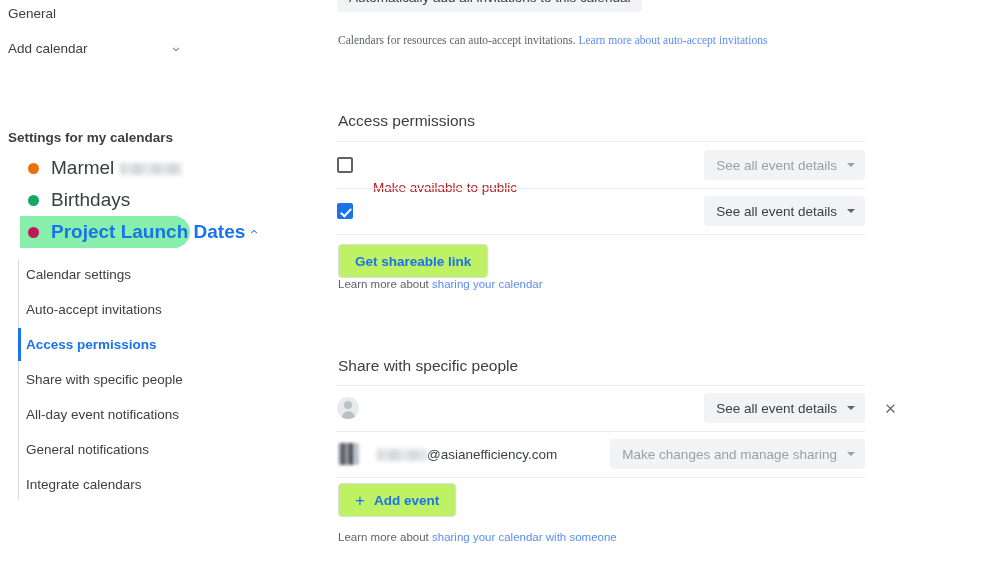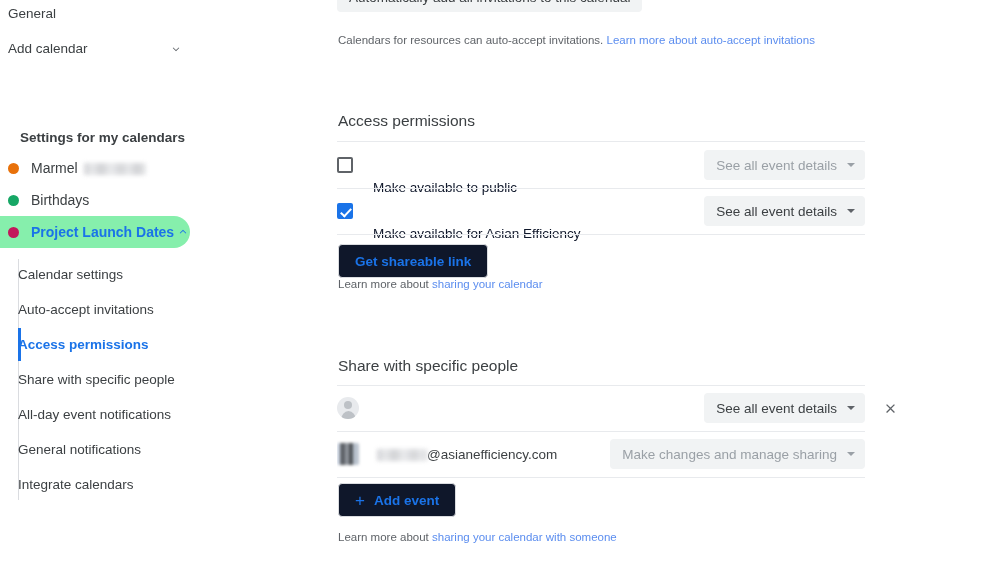--- a/index.html
+++ b/index.html
@@ -36,35 +36,36 @@
     display: inline-flex; align-items: center; justify-content: center;
     color: #5f6368;
     flex: 0 0 auto;
   }
   .chev svg { display: block; }
 
   .section-head {
     font-size: 13.5px;
     font-weight: bold;
     color: #3c4043;
-    padding: 0 20px;
+    padding: 0 8px;
     height: 35px;
     display: flex; align-items: center;
   }
 
   .cal-row {
     display: flex; align-items: center;
     height: 32px;
     padding: 0 14px 0 8px;
     margin-right: 130px;
     border-radius: 0 16px 16px 0;
-    font-size: 14px;
+    font-size: 19px;
     color: #3c4043;
     cursor: pointer;
     white-space: nowrap;
+    margin-left: 20px;
   }
   .cal-row.active {
     background: #86efac;
     color: #1a73e8;
     font-weight: bold;
   }
   .cal-row.active .chev { color: #1a73e8; }
   .dot {
     width: 11px; height: 11px; border-radius: 50%;
     flex: 0 0 auto; margin-right: 12px;
@@ -89,20 +90,21 @@
     content: "";
     position: absolute;
     left: 18px; top: 2px; bottom: 2px;
     width: 1px;
     background: #dadce0;
   }
   .sub-row {
     position: relative;
     display: flex; align-items: center;
     height: 35px;
+    padding-left: 8px;
     font-size: 13.5px;
     color: #3c4043;
     cursor: pointer;
     white-space: nowrap;
   }
   .sub-row.active { color: #1a73e8; font-weight: bold; }
   .sub-row.active:before {
     content: "";
     position: absolute;
     left: 0; top: 1px; bottom: 1px;
@@ -176,29 +178,29 @@
   }
   .cbx.checked:after {
     content: "";
     position: absolute;
     left: 3.5px; top: 0.5px;
     width: 4px; height: 9px;
     border: solid #fff;
     border-width: 0 2px 2px 0;
     transform: rotate(43deg);
   }
-  .perm-label { font-size: 13.5px; color: #0f172a; margin-top: 44px; }
+  .perm-label { font-size: 13.5px; color: #b91c1c; margin-top: 44px; }
 
   .btn-outline {
     display: inline-flex; align-items: center; justify-content: center;
     height: 34px;
     padding: 0 16px;
     border: 1px solid #dadce0;
     border-radius: 4px;
-    background: #0f172a;
+    background: #bef264;
     color: #1a73e8;
     font-size: 13.5px;
     font-weight: bold;
     font-family: "Liberation Sans", sans-serif;
     cursor: pointer;
     white-space: nowrap;
   }
   .btn-outline .plus {
     font-size: 17px;
     font-weight: normal;
@@ -334,21 +336,21 @@
 
   <div class="main">
 
     <div style="position:absolute;left:0;top:-18px;">
       <span class="select-chip">
         <span>Automatically add all invitations to this calendar</span>
 
       </span>
     </div>
 
-    <div class="helper" style="position:absolute;left:1px;top:32px;">
+    <div class="helper" style="position:absolute;left:1px;top:32px;font-family:Liberation Serif, serif;">
       <span>Calendars for resources can auto-accept invitations.</span>
       <a class="link">Learn more about auto-accept invitations</a>
     </div>
 
     <h2 class="sec-title" style="position:absolute;left:1px;top:112px;">Access permissions</h2>
     <div class="divider" style="position:absolute;left:0;top:141px;"></div>
 
     <div class="perm-row" style="position:absolute;left:0;top:142px;">
       <span class="cbx"></span>
       <span class="perm-label">Make available to public</span>
@@ -356,21 +358,20 @@
       <span class="select-chip disabled">
         <span>See all event details</span>
         <span class="caret"></span>
       </span>
     </div>
 
     <div class="divider" style="position:absolute;left:0;top:188px;"></div>
 
     <div class="perm-row" style="position:absolute;left:0;top:188px;">
       <span class="cbx checked"></span>
-      <span class="perm-label">Make available for Asian Efficiency</span>
       <span class="grow"></span>
       <span class="select-chip">
         <span>See all event details</span>
         <span class="caret"></span>
       </span>
     </div>
 
     <div class="divider" style="position:absolute;left:0;top:234px;"></div>
 
     <button class="btn-outline" style="position:absolute;left:1px;top:244px;">

